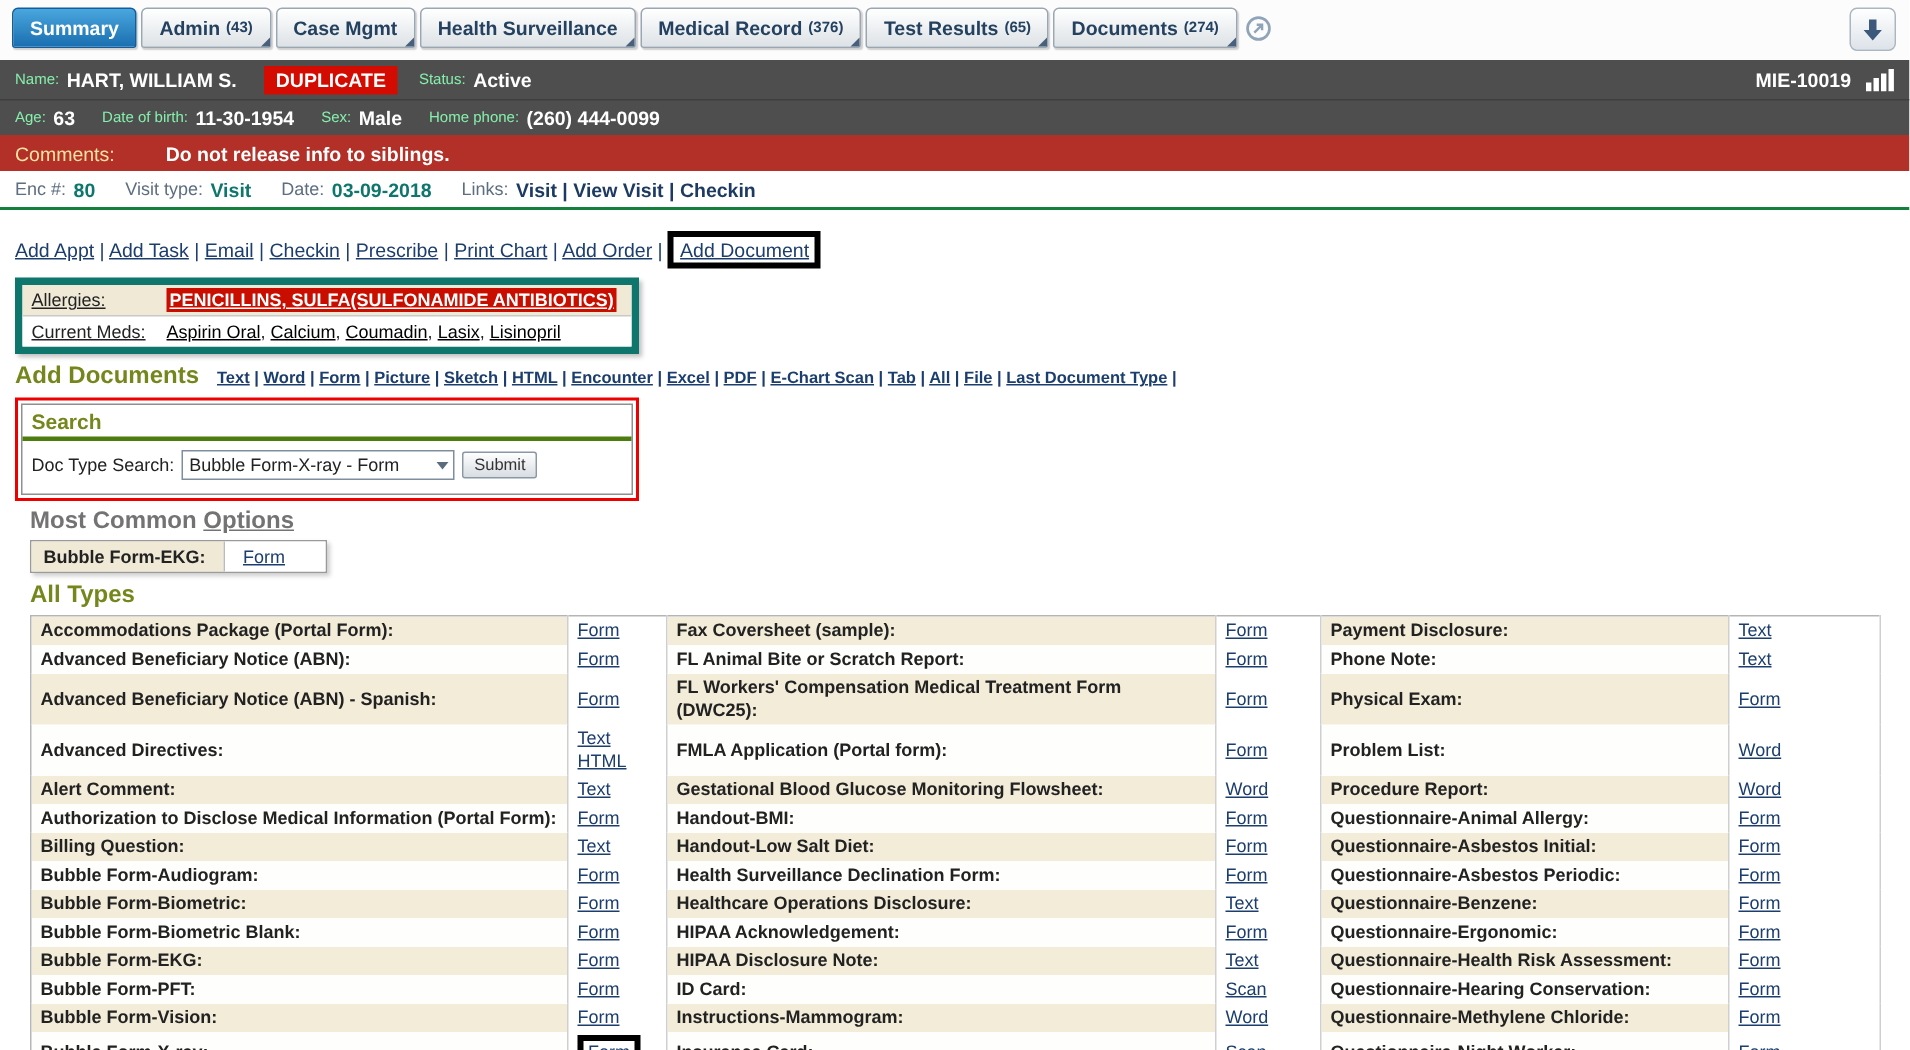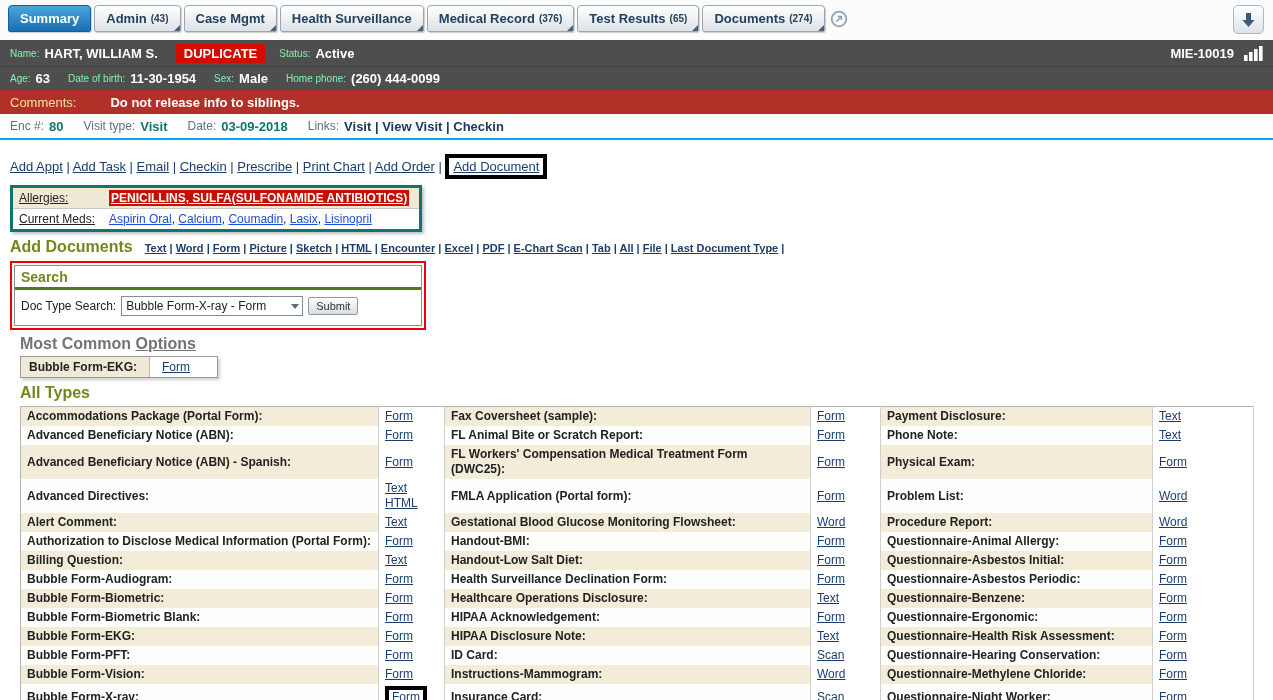--- a/index.html
+++ b/index.html
@@ -21,49 +21,49 @@
   .circle-icon { margin:5px 2px 0 5px; cursor:pointer; display:inline-block; }
   .collapse-btn { position:absolute; right:9px; top:5px; width:31px; height:29px;
          border:1px solid #aab6c2; border-radius:5px; background:linear-gradient(#ffffff,#dde3ea);
          display:flex; align-items:center; justify-content:center; cursor:pointer; }
 
   
   .bar { display:flex; align-items:center; padding:0 10px; font-size:13px; white-space:nowrap; }
   .bar-name { height:26px; background:#4e4e4e; color:#fff; }
   .bar-demo { height:24px; background:#4e4e4e; border-top:1px solid #3e3e3e; color:#fff; }
   .bar-comments { height:24px; background:#b23028; color:#fff; }
-  .bar-enc { height:26px; background:#fff; border-bottom:2px solid #0ea5e9; color:#1d3a63; }
+  .bar-enc { height:26px; background:#fff; border-bottom:2px solid #15803d; color:#1d3a63; }
   .lbl { color:#86efac; font-size:10px; margin-right:5px; }
   .val { font-weight:bold; margin-right:18px; }
   .dup-badge { background:#d40b00; color:#fff; font-weight:bold; padding:2px 8px; margin-right:14px; font-size:13px; cursor:pointer; }
   .flex-spacer { flex:1; }
   .mrn { margin-right:10px; }
   .chart-icon { display:inline-flex; align-items:center; cursor:pointer; }
   .comments-lbl { color:#f6e3a1; margin-right:34px; }
   .comments-text { font-weight:bold; }
   .enc-lbl { color:#5d6e80; font-size:12px; margin-right:5px; }
   .enc-val { font-weight:bold; margin-right:20px; color:#0f766e; }
   .enc-links { font-weight:bold; }
   .enc-links a { color:#1d3a63; text-decoration:none; }
 
   
   .content { padding:14px 10px 0; }
   .actions { font-size:13px; color:#1c3e6e; margin-bottom:6px; }
   .actions a { color:#1c3e6e; text-decoration:underline; }
   .annotate-inline { border:4px solid #000000; padding:1px 4px; display:inline-block; }
 
-  .allergy-box { display:inline-block; border:3px solid #0f766e; box-shadow:2px 2px 3px rgba(0,0,0,.25); margin-bottom:4px; font-size:12px; }
+  .allergy-box { display:inline-block; border:5px solid #0f766e; box-shadow:2px 2px 3px rgba(0,0,0,.25); margin-bottom:4px; font-size:12px; }
   .allergy-row { display:flex; align-items:center; }
   .allergy-row.beige { background:#efe9d6; }
   .allergy-row.white { background:#fff; border-top:1px solid #c9c9c9; }
   .allergy-label { padding:3px 8px 3px 6px; width:94px; flex:none; }
   .allergy-label a { color:#222; text-decoration:underline; }
   .allergy-content { padding:3px 10px 3px 2px; }
   .allergy-alert { background:#c90e00; color:#fff; font-weight:bold; text-decoration:underline; padding:1px 2px; }
-  .allergy-content a.med { color:#1d4ed8; text-decoration:underline; }
+  .allergy-content a.med { color:#000000; text-decoration:underline; }
 
   .section-head { display:flex; align-items:baseline; gap:12px; margin:2px 0 5px; }
   .section-title { color:#75871c; font-size:16px; font-weight:bold; }
   .doc-format-links { font-size:11px; font-weight:bold; color:#1c3e6e; }
   .doc-format-links a { color:#1c3e6e; text-decoration:underline; }
 
   .annotation { display:inline-block; border:2px solid #ee0000; padding:2px; margin:0 0 5px; }
   .search-panel { width:408px; border:1px solid #8f8f8f; background:#fff; }
   .search-title { color:#75871c; font-size:14px; font-weight:bold; padding:3px 6px 2px; border-bottom:3px solid #4d7c0f; }
   .search-row { display:flex; align-items:center; gap:5px; padding:6px 6px 9px; font-size:12px; }

